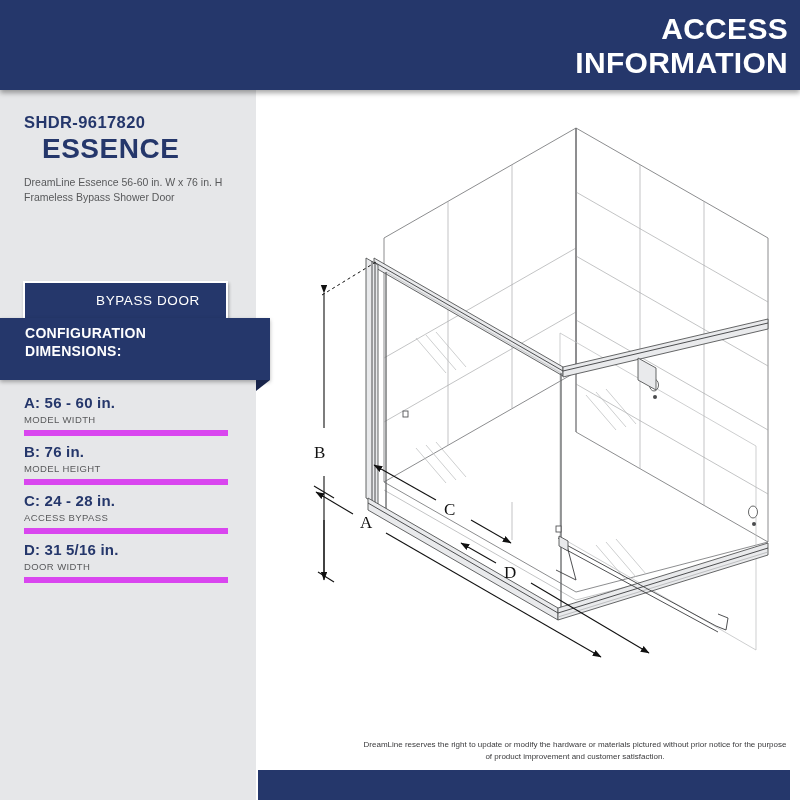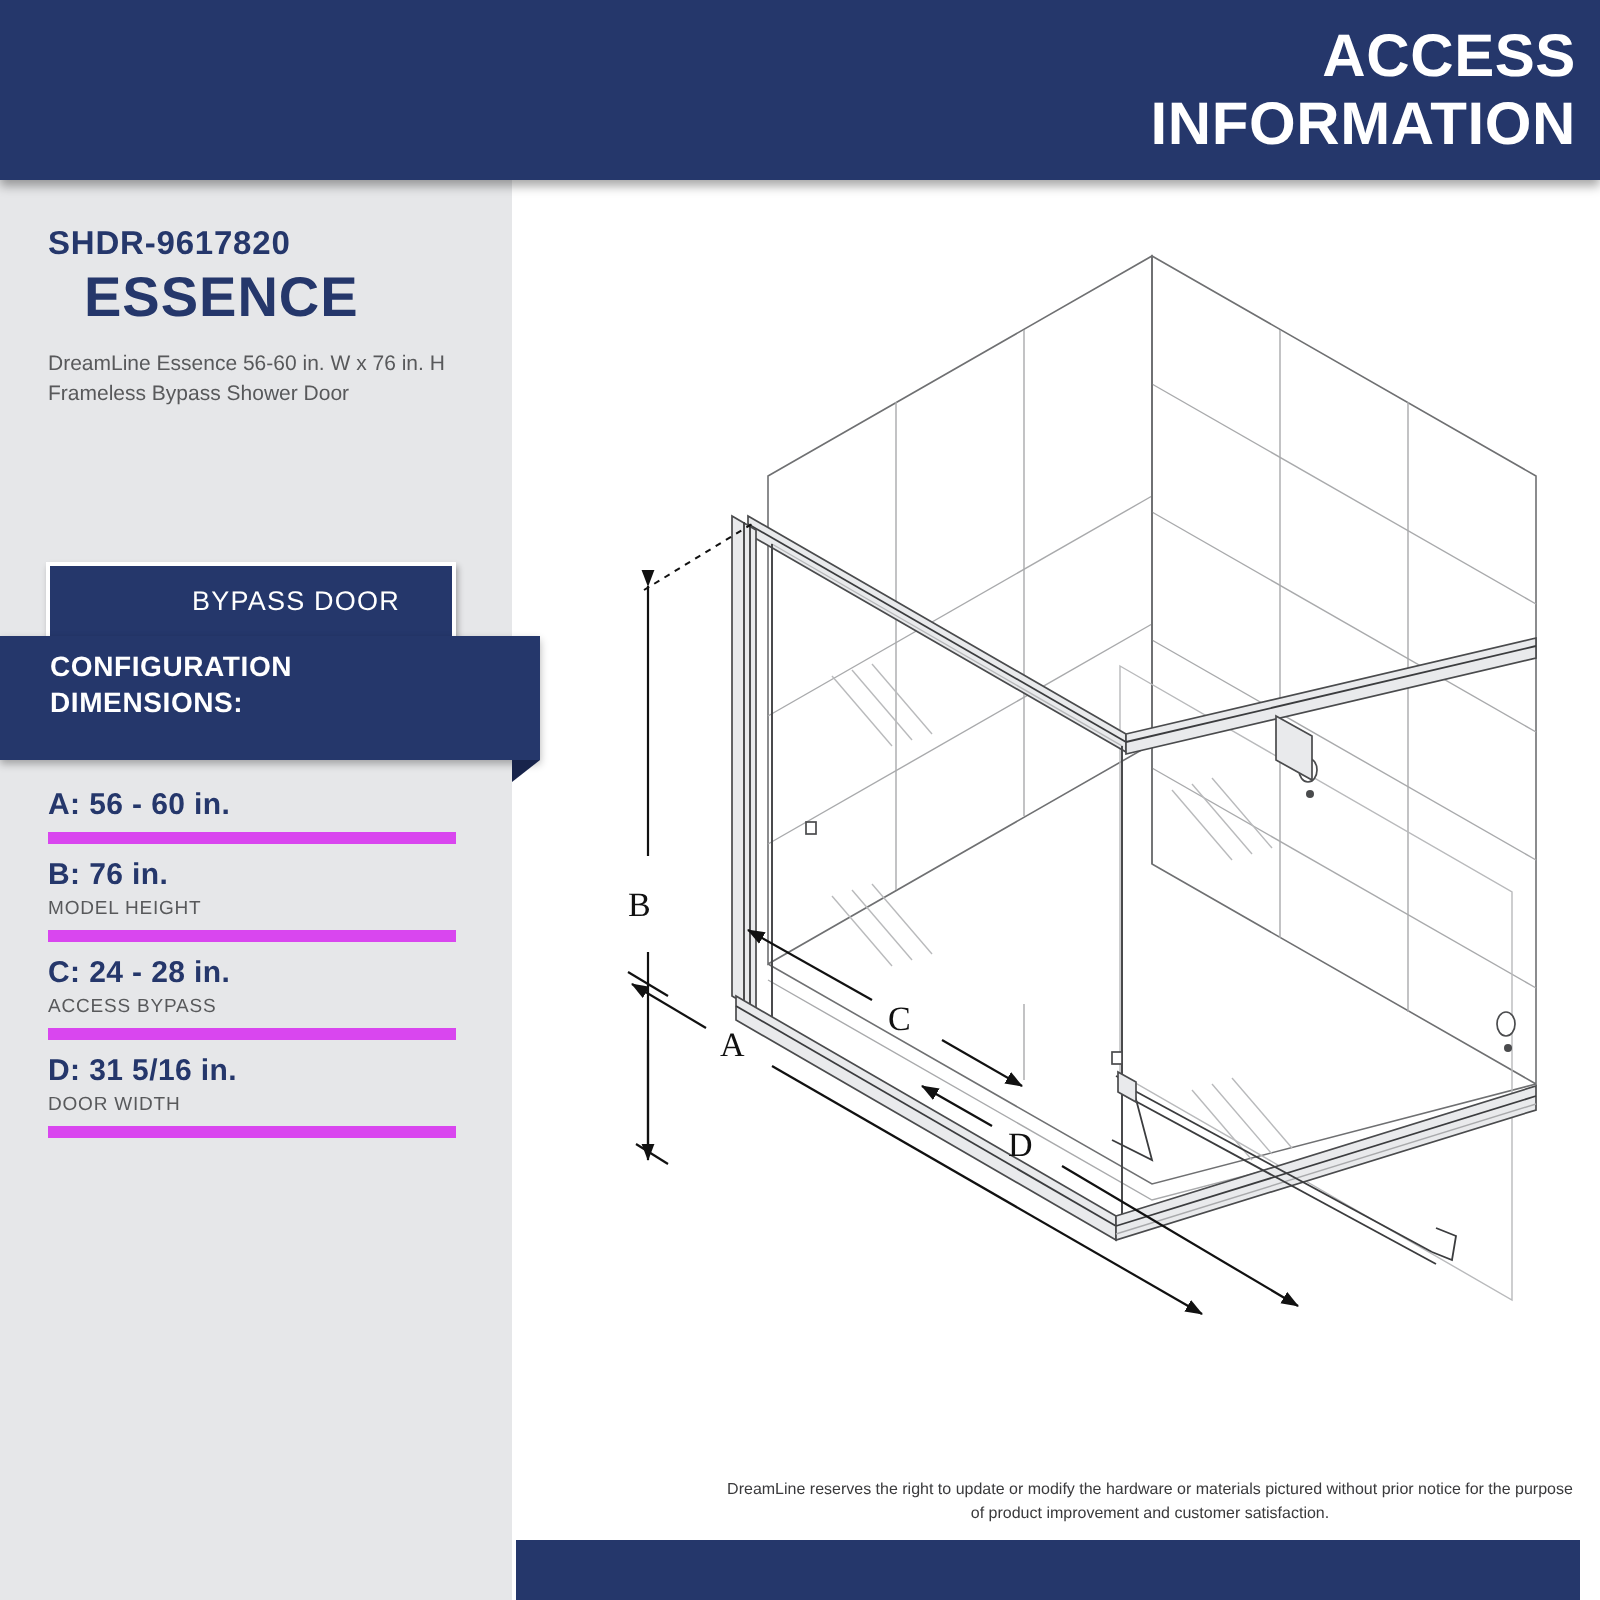--- a/index.html
+++ b/index.html
@@ -212,20 +212,21 @@
 
       <div class="config-banner">
         <div>CONFIGURATION</div>
         <div>DIMENSIONS:</div>
       </div>
       <div class="config-banner-tail"></div>
 
       <div class="dims">
         <div class="dim-row">
           <div class="dim-value">A: 56 - 60 in.</div>
+          <div class="dim-label">MODEL WIDTH</div>
         </div>
         <div class="dim-row">
           <div class="dim-value">B: 76 in.</div>
           <div class="dim-label">MODEL HEIGHT</div>
         </div>
         <div class="dim-row">
           <div class="dim-value">C: 24 - 28 in.</div>
           <div class="dim-label">ACCESS BYPASS</div>
         </div>
         <div class="dim-row">

